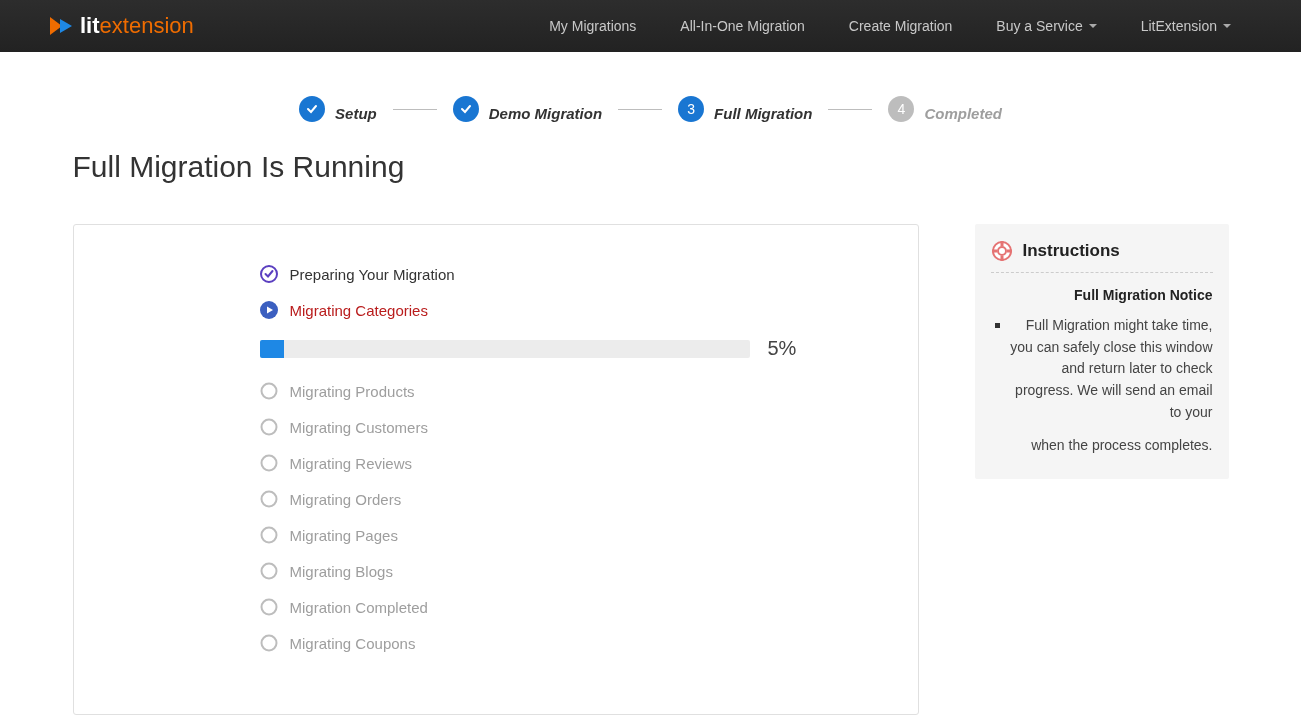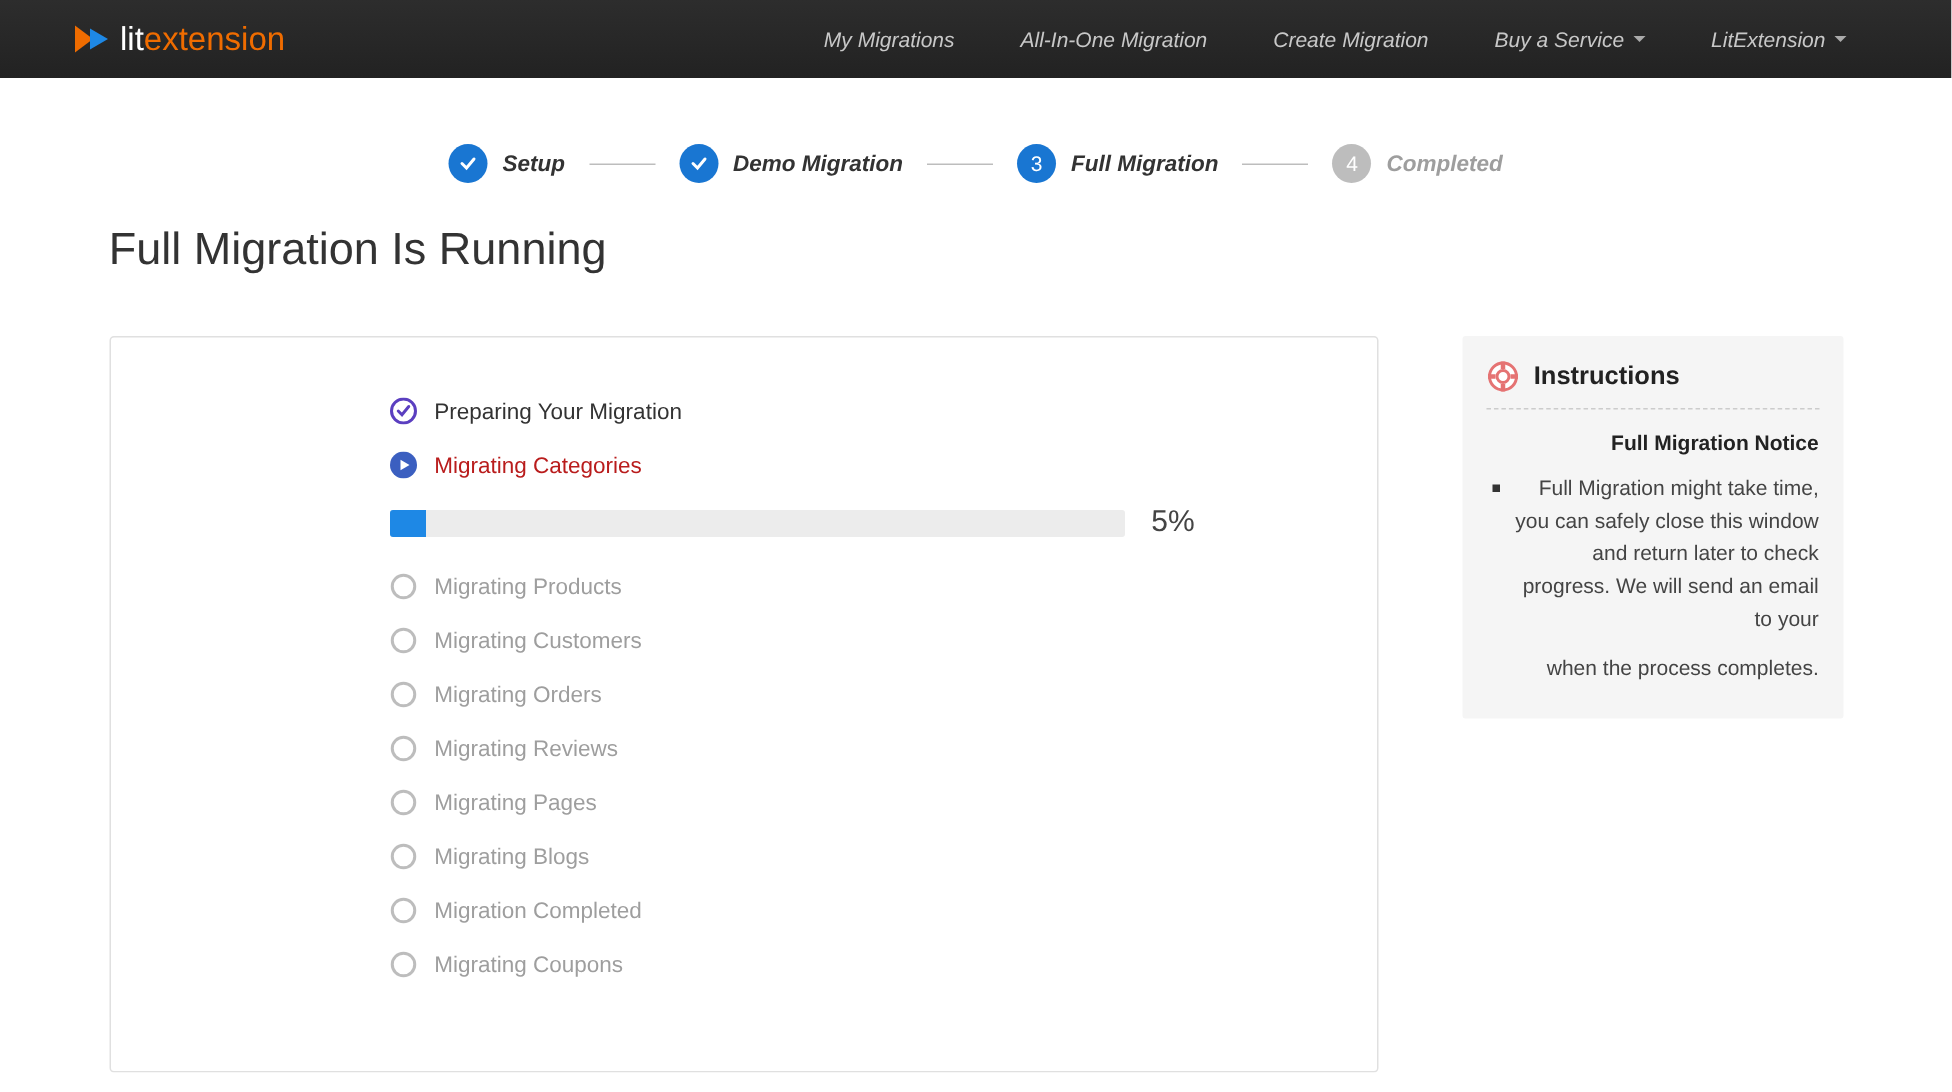--- a/index.html
+++ b/index.html
@@ -8,43 +8,42 @@
 .navbar {
   background: #2a2a2a;
   background: linear-gradient(#2d2d2d, #222);
   height: 52px;
   display: flex;
   align-items: center;
   padding: 0 48px 0 48px;
 }
 .logo { display: flex; align-items: center; gap: 6px; font-size: 22px; font-weight: 400; }
 .logo-icon { display:inline-flex; }
-.logo-text .lit { color: #fff; font-weight: 400; }
+.logo-text .lit { color: #fff; font-weight: 700; }
 .logo-text .ext { color: #ef6c00; font-weight: 500; }
 .nav-items { margin-left: auto; display: flex; gap: 0; }
 .nav-item {
   color: #c8c8c8;
   font-size: 14px;
   padding: 0 22px;
   height: 40px;
   display: flex;
   align-items: center;
   cursor: pointer;
   gap: 6px;
-  font-style: italic;
 }
 .caret { width: 0; height: 0; border-left: 4px solid transparent; border-right: 4px solid transparent; border-top: 4px solid #aaa; display:inline-block; }
 
 .stepper {
   display: flex;
   align-items: center;
   justify-content: center;
   margin: 44px auto 28px;
 }
-.step { display: flex; align-items: center; gap: 10px; }
+.step { display: flex; align-items: flex-end; gap: 10px; }
 .step-circle {
   width: 26px; height: 26px; border-radius: 50%;
   display: flex; align-items: center; justify-content: center;
   color: #fff; font-size: 14px; font-weight: 500;
 }
 .step-circle.blue { background: #1976d2; }
 .step-circle.gray { background: #bdbdbd; }
 .step-label { font-size: 15px; font-weight: 600; font-style: italic; color: #333; }
 .step-label.muted { color: #9e9e9e; }
 .connector { width: 44px; height: 1px; background: #bdbdbd; margin: 0 16px; }
@@ -221,29 +220,29 @@
                 </svg>
               </span>
             <span class="task-text">Migrating Customers</span>
           </div>
           <div class="task pending">
             <span class="task-icon">
                 <svg width="18" height="18" viewBox="0 0 18 18">
                   <circle cx="9" cy="9" r="7.5" stroke="#bdbdbd" stroke-width="2" fill="none"></circle>
                 </svg>
               </span>
+            <span class="task-text">Migrating Reviews</span>
+          </div>
+          <div class="task pending">
+            <span class="task-icon">
+                <svg width="18" height="18" viewBox="0 0 18 18">
+                  <circle cx="9" cy="9" r="7.5" stroke="#bdbdbd" stroke-width="2" fill="none"></circle>
+                </svg>
+              </span>
             <span class="task-text">Migrating Orders</span>
-          </div>
-          <div class="task pending">
-            <span class="task-icon">
-                <svg width="18" height="18" viewBox="0 0 18 18">
-                  <circle cx="9" cy="9" r="7.5" stroke="#bdbdbd" stroke-width="2" fill="none"></circle>
-                </svg>
-              </span>
-            <span class="task-text">Migrating Reviews</span>
           </div>
           <div class="task pending">
             <span class="task-icon">
                 <svg width="18" height="18" viewBox="0 0 18 18">
                   <circle cx="9" cy="9" r="7.5" stroke="#bdbdbd" stroke-width="2" fill="none"></circle>
                 </svg>
               </span>
             <span class="task-text">Migrating Pages</span>
           </div>
           <div class="task pending">

